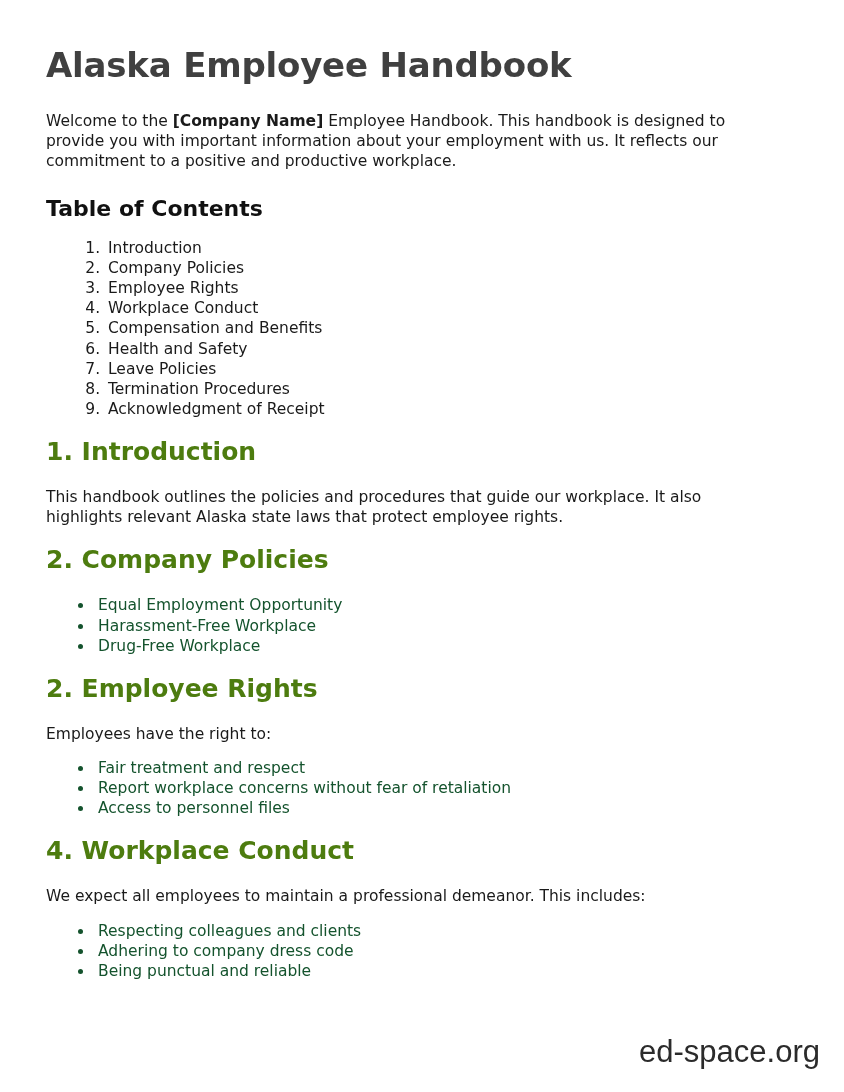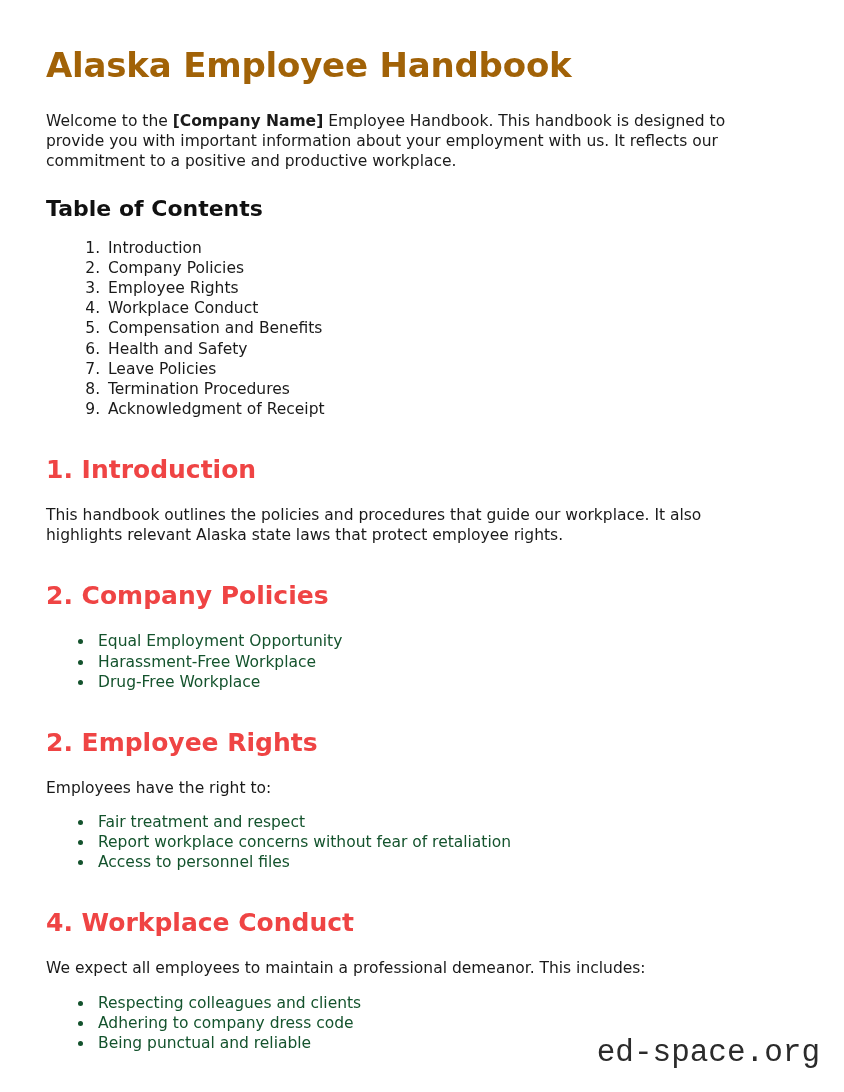--- a/index.html
+++ b/index.html
@@ -26,29 +26,29 @@
     box-sizing: border-box;
     padding: 46px 60px 0 46px;
   }
 
   h1.doc-title {
     font-size: 34px;
     font-weight: bold;
     line-height: 1.15;
     letter-spacing: -0.2px;
     margin: 0 0 26px 0;
-    color: #a16207;
+    color: #404040;
   }
 
   h2.section-heading {
     font-size: 25px;
     font-weight: bold;
     line-height: 1.2;
-    margin: 36px 0 20px 0;
-    color: #ef4444;
+    margin: 18px 0 20px 0;
+    color: #4d7c0f;
   }
 
   h3.toc-heading {
     font-size: 22px;
     font-weight: bold;
     line-height: 1.2;
     margin: 24px 0 16px 0;
     color: #111111;
   }
 
@@ -94,21 +94,21 @@
   }
 
   .sec-body {
     margin-top: 0;
   }
 
   .watermark {
     position: absolute;
     right: 24px;
     bottom: 22px;
-    font-family: Liberation Mono, monospace;
+    font-family: Liberation Sans, sans-serif;
     font-size: 31px;
     letter-spacing: 0px;
     color: #2b2b2b;
     white-space: nowrap;
   }
 
   b.inline-bold { font-weight: bold; }
 </style>
 </head>
 <body>

